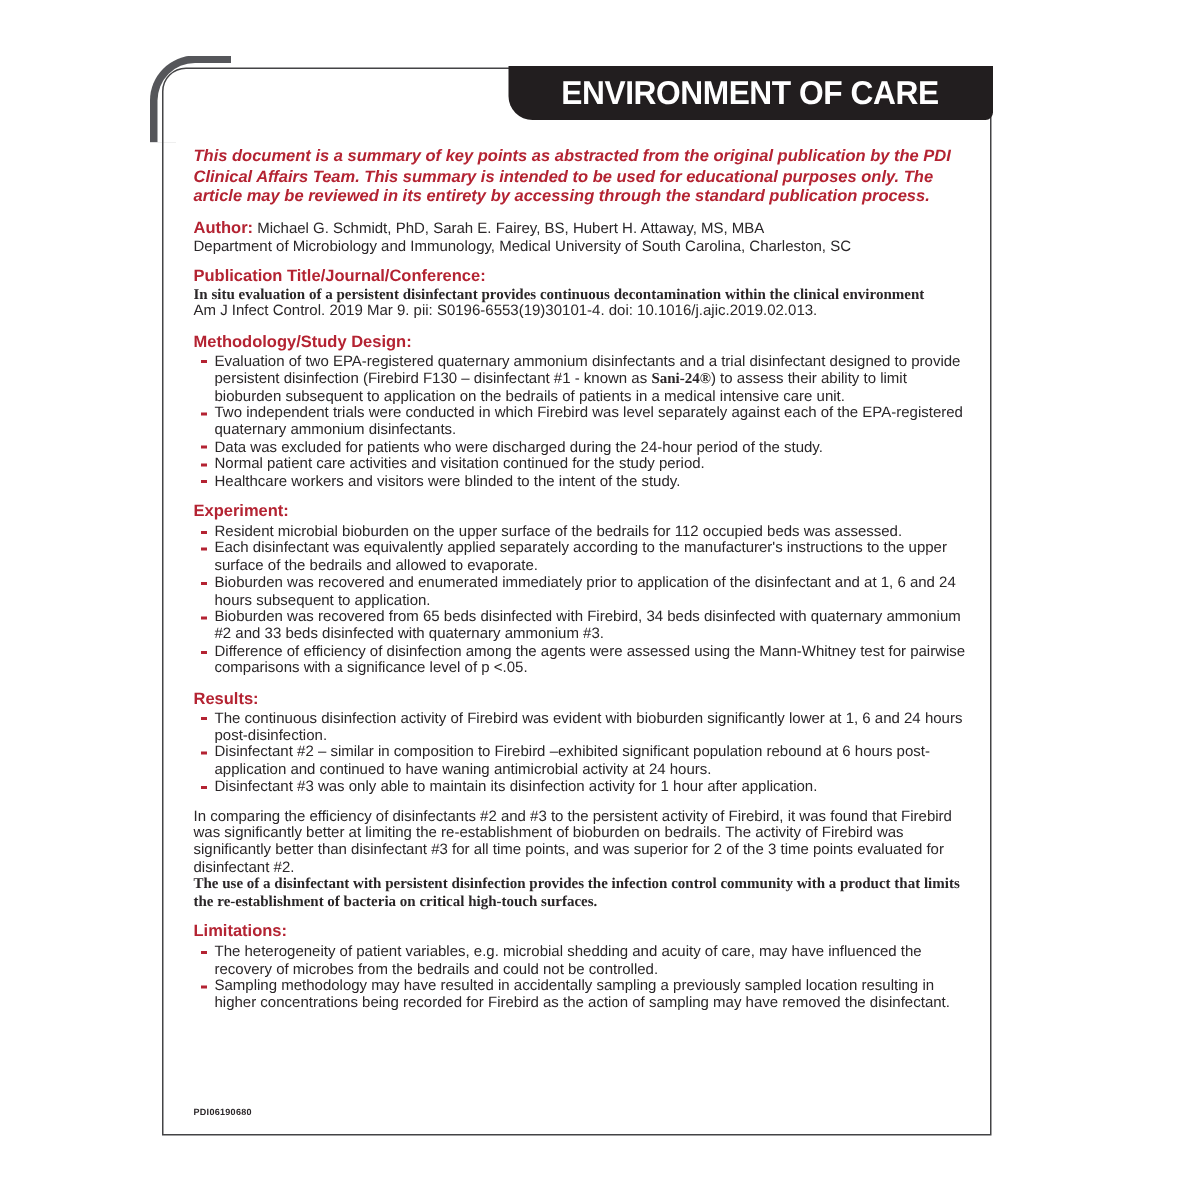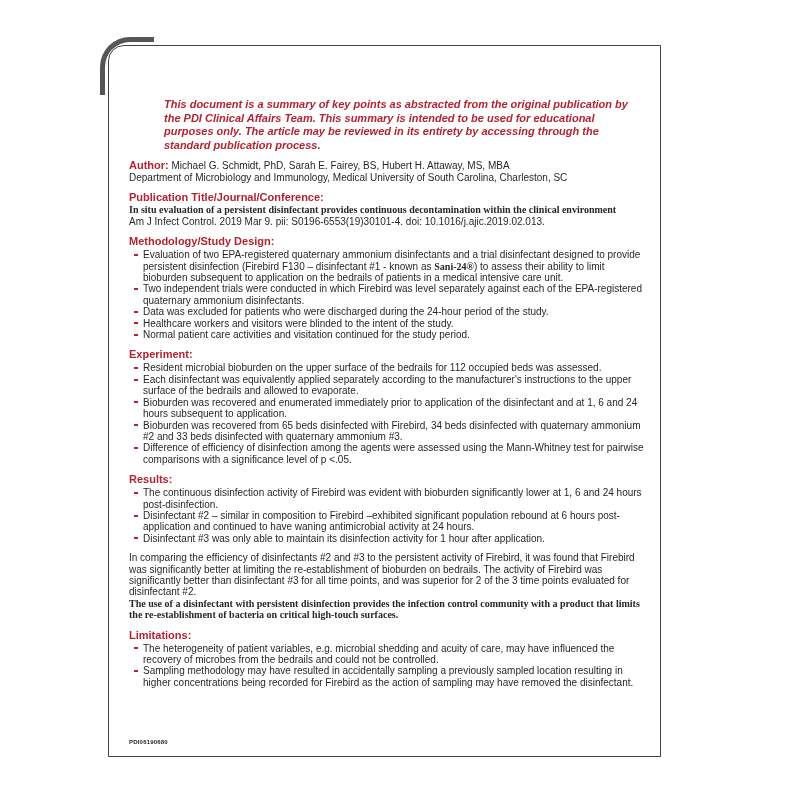--- a/index.html
+++ b/index.html
@@ -24,21 +24,21 @@
   }
   .bar-title {
     color: #ffffff; font-weight: bold; font-size: 22px; letter-spacing: -0.3px;
     transform: scaleX(0.96); white-space: nowrap;
   }
 
   .content { padding: 52px 15px 0 20px; overflow: hidden; }
 
   .disclaimer {
     color: #b42332; font-style: italic; font-weight: bold;
-    font-size: 11px; line-height: 13.5px; margin-bottom: 7px; margin-left: 35px;
+    font-size: 11px; line-height: 13.5px; margin-bottom: 7px;
   }
 
   .sec { margin-top: 8px; }
   .hd { color: #b42332; font-weight: bold; font-size: 11px; line-height: 13px; }
   .txt { color: #2a2628; font-size: 10px; line-height: 11.4px; }
   .bold { font-weight: bold; font-family: Liberation Serif, serif; }
 
   .bullets { margin-top: 1px; padding-left: 5px; }
   .bullet { display: flex; }
   .dash {
@@ -51,20 +51,23 @@
     position: absolute; left: 20px; bottom: 11px;
     font-size: 6px; letter-spacing: 0.2px; color: #2a2628; font-weight: bold;
   }
 </style>
 </head>
 <body>
 
 <div class="doc">
   <div class="corner-arc"></div>
 
+  <div class="bar">
+    <div class="bar-title">ENVIRONMENT OF CARE</div>
+  </div>
 
   <div class="content">
 
     <p class="disclaimer">This document is a summary of key points as abstracted from the original publication by the PDI Clinical Affairs Team. This summary is intended to be used for educational purposes only. The article may be reviewed in its entirety by accessing through the standard publication process.</p>
 
     <div class="sec" style="margin-top:0;">
       <div class="txt"><span class="hd">Author:</span> <span>Michael G. Schmidt, PhD, Sarah E. Fairey, BS, Hubert H. Attaway, MS, MBA</span></div>
       <div class="txt">Department of Microbiology and Immunology, Medical University of South Carolina, Charleston, SC</div>
     </div>
 
@@ -84,25 +87,25 @@
         <div class="bullet">
             <span class="dash"></span>
             <span class="btext">Two independent trials were conducted in which Firebird was level separately against each of the EPA-registered quaternary ammonium disinfectants.</span>
           </div>
         <div class="bullet">
             <span class="dash"></span>
             <span class="btext">Data was excluded for patients who were discharged during the 24-hour period of the study.</span>
           </div>
         <div class="bullet">
             <span class="dash"></span>
-            <span class="btext">Healthcare workers and visitors were blinded to the intent of the study.</span>
+            <span class="btext">Normal patient care activities and visitation continued for the study period.</span>
           </div>
         <div class="bullet">
             <span class="dash"></span>
-            <span class="btext">Normal patient care activities and visitation continued for the study period.</span>
+            <span class="btext">Healthcare workers and visitors were blinded to the intent of the study.</span>
           </div>
       </div>
     </div>
 
     <div class="sec">
       <div class="hd">Experiment:</div>
       <div class="bullets">
         <div class="bullet">
             <span class="dash"></span>
             <span class="btext">Resident microbial bioburden on the upper surface of the bedrails for 112 occupied beds was assessed.</span>

